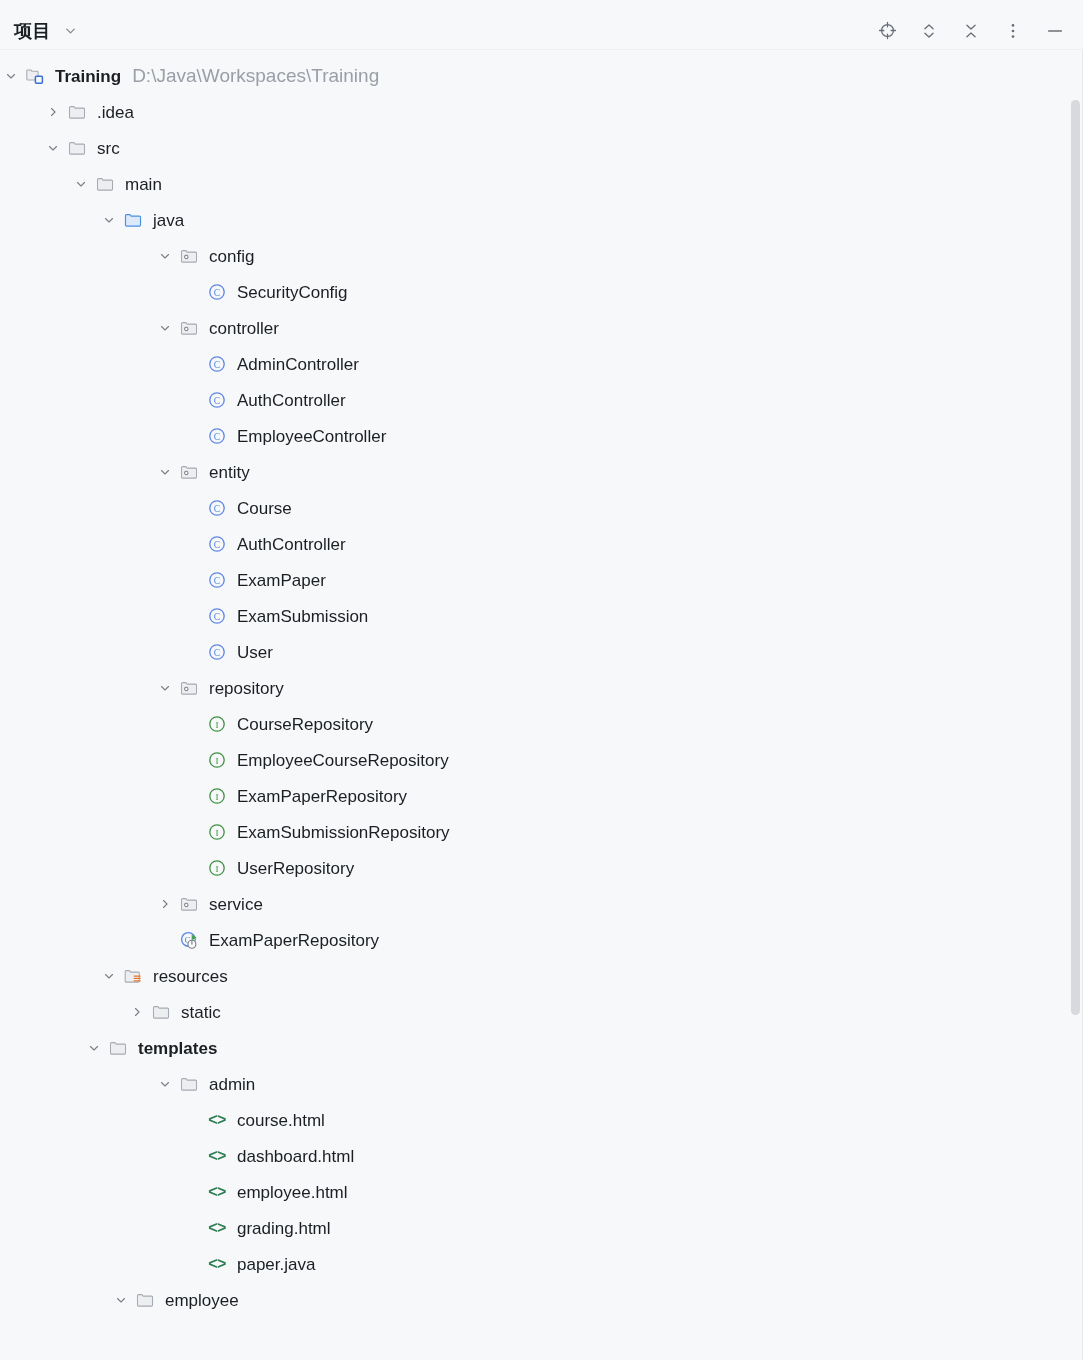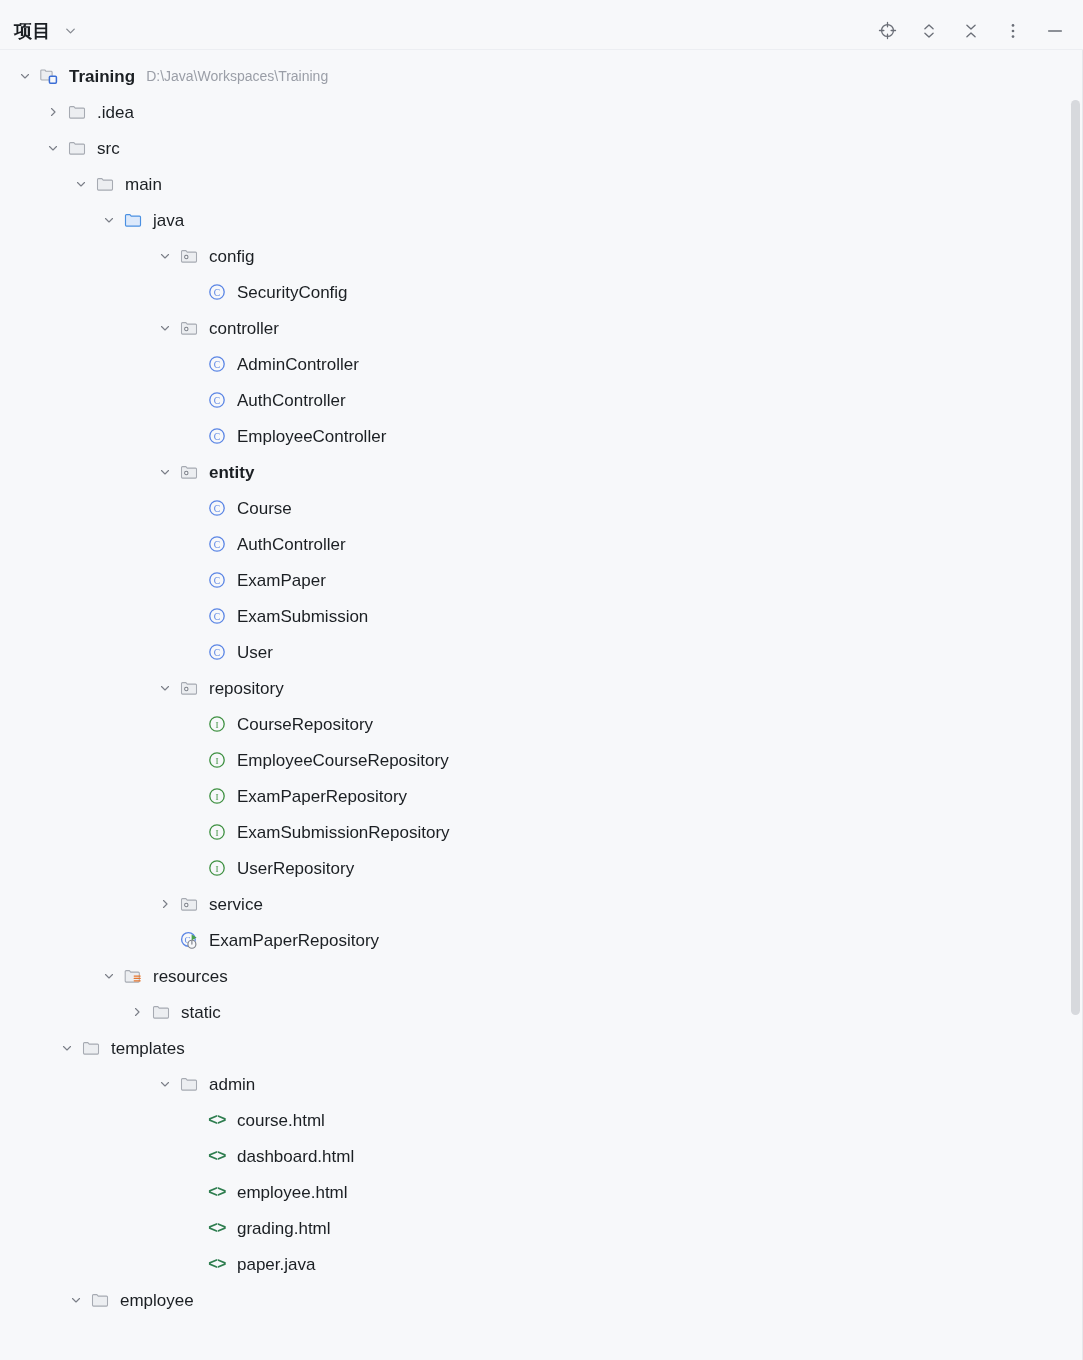--- a/index.html
+++ b/index.html
@@ -80,21 +80,21 @@
     width: 22px; height: 22px;
     flex: 0 0 22px;
     display: flex; align-items: center; justify-content: center;
     margin-right: 9px;
   }
   .label { line-height: 1; }
   .label.bold { font-weight: 700; }
   .path {
     margin-left: 11px;
     color: #9a9ea7;
-    font-size: 14px;
+    font-size: 19px;
   }
   .code-glyph {
     color: #2e7d4f;
     font-size: 16px;
     font-weight: 600;
     letter-spacing: -0.5px;
     font-family: "Liberation Sans", sans-serif;
   }
 
   
@@ -158,21 +158,21 @@
     <span class="tw-act">
       <svg width="20" height="20" viewBox="0 0 22 22" fill="none">
           <path d="M4 11H18" stroke="#6a6e77" stroke-width="1.5" stroke-linecap="round"></path>
         </svg>
     </span>
   </div>
 </div>
 
 <div class="tree-viewport">
   <div class="tree" id="tree">
-      <div class="row" style="padding-left: 14px;">
+      <div class="row" style="">
         <span class="twisty">
           <svg width="14" height="14" viewBox="0 0 16 16" fill="none">
             <path d="M4 6.3L8 10.3L12 6.3" stroke="#7a7e87" stroke-width="1.3" stroke-linecap="round" stroke-linejoin="round"></path>
           </svg>
         </span>
         <span class="icon">
           <svg width="20" height="20" viewBox="0 0 20 20" fill="none">
             <path d="M1.8 4.8a.9.9 0 0 1 .9-.9h3.1l1.2 1.4h5.2a.9.9 0 0 1 .9.9v6.9a.9.9 0 0 1-.9.9H2.7a.9.9 0 0 1-.9-.9V4.8z" fill="#eceef1" stroke="#a6aab2" stroke-width="1.05" stroke-linejoin="round"></path>
             <rect x="10.4" y="10.2" width="7" height="7" rx="1.1" fill="#f7f8fa" stroke="#3b6ed6" stroke-width="1.5"></rect>
           </svg>
@@ -293,21 +293,21 @@
       <div class="row" style="padding-left: 182px;">
         <span class="twisty empty"></span>
         <span class="icon">
           <svg width="20" height="20" viewBox="0 0 20 20" fill="none">
             <circle cx="10" cy="10" r="7.2" stroke="#5b86e5" stroke-width="1.3" fill="#f7f8fa"></circle>
             <text x="10" y="13.9" font-size="9.6" font-family="Liberation Serif, serif" fill="#5b86e5" text-anchor="middle">C</text>
           </svg>
         </span>
         <span class="label">EmployeeController</span>
       </div>
-      <div class="row" style="padding-left: 154px; font-weight: bold;">
+      <div class="row" style="padding-left: 154px;">
         <span class="twisty">
           <svg width="14" height="14" viewBox="0 0 16 16" fill="none">
             <path d="M4 6.3L8 10.3L12 6.3" stroke="#7a7e87" stroke-width="1.3" stroke-linecap="round" stroke-linejoin="round"></path>
           </svg>
         </span>
         <span class="icon">
           <svg width="20" height="20" viewBox="0 0 20 20" fill="none">
             <path d="M2.5 5.6a1 1 0 0 1 1-1h3.4l1.3 1.5h8.3a1 1 0 0 1 1 1v8a1 1 0 0 1-1 1H3.5a1 1 0 0 1-1-1V5.6z" fill="#eceef1" stroke="#a6aab2" stroke-width="1.05" stroke-linejoin="round"></path>
             <circle cx="7.3" cy="11" r="1.7" fill="#f7f8fa" stroke="#7c8089" stroke-width="1.05"></circle>
           </svg>
@@ -477,21 +477,21 @@
             <path d="M6.3 4L10.3 8L6.3 12" stroke="#7a7e87" stroke-width="1.3" stroke-linecap="round" stroke-linejoin="round"></path>
           </svg>
         </span>
         <span class="icon">
           <svg width="20" height="20" viewBox="0 0 20 20" fill="none">
             <path d="M2.5 5.6a1 1 0 0 1 1-1h3.4l1.3 1.5h8.3a1 1 0 0 1 1 1v8a1 1 0 0 1-1 1H3.5a1 1 0 0 1-1-1V5.6z" fill="#eceef1" stroke="#a6aab2" stroke-width="1.05" stroke-linejoin="round"></path>
           </svg>
         </span>
         <span class="label">static</span>
       </div>
-      <div class="row" style="padding-left: 56px;">
+      <div class="row" style="padding-left: 83px; font-weight: bold;">
         <span class="twisty">
           <svg width="14" height="14" viewBox="0 0 16 16" fill="none">
             <path d="M4 6.3L8 10.3L12 6.3" stroke="#7a7e87" stroke-width="1.3" stroke-linecap="round" stroke-linejoin="round"></path>
           </svg>
         </span>
         <span class="icon">
           <svg width="20" height="20" viewBox="0 0 20 20" fill="none">
             <path d="M2.5 5.6a1 1 0 0 1 1-1h3.4l1.3 1.5h8.3a1 1 0 0 1 1 1v8a1 1 0 0 1-1 1H3.5a1 1 0 0 1-1-1V5.6z" fill="#eceef1" stroke="#a6aab2" stroke-width="1.05" stroke-linejoin="round"></path>
           </svg>
         </span>
@@ -538,21 +538,21 @@
         </span>
         <span class="label">grading.html</span>
       </div>
       <div class="row" style="padding-left: 182px;">
         <span class="twisty empty"></span>
         <span class="icon">
           <span class="code-glyph">&lt;&gt;</span>
         </span>
         <span class="label">paper.java</span>
       </div>
-      <div class="row" style="padding-left: 65px;">
+      <div class="row" style="padding-left: 110px;">
         <span class="twisty">
           <svg width="14" height="14" viewBox="0 0 16 16" fill="none">
             <path d="M4 6.3L8 10.3L12 6.3" stroke="#7a7e87" stroke-width="1.3" stroke-linecap="round" stroke-linejoin="round"></path>
           </svg>
         </span>
         <span class="icon">
           <svg width="20" height="20" viewBox="0 0 20 20" fill="none">
             <path d="M2.5 5.6a1 1 0 0 1 1-1h3.4l1.3 1.5h8.3a1 1 0 0 1 1 1v8a1 1 0 0 1-1 1H3.5a1 1 0 0 1-1-1V5.6z" fill="#eceef1" stroke="#a6aab2" stroke-width="1.05" stroke-linejoin="round"></path>
           </svg>
         </span>

